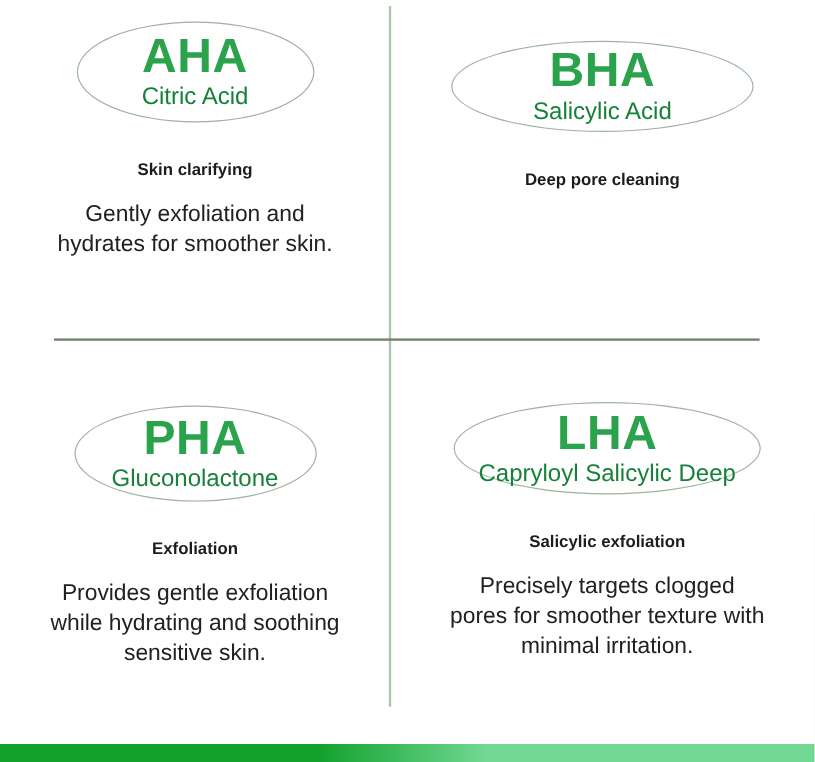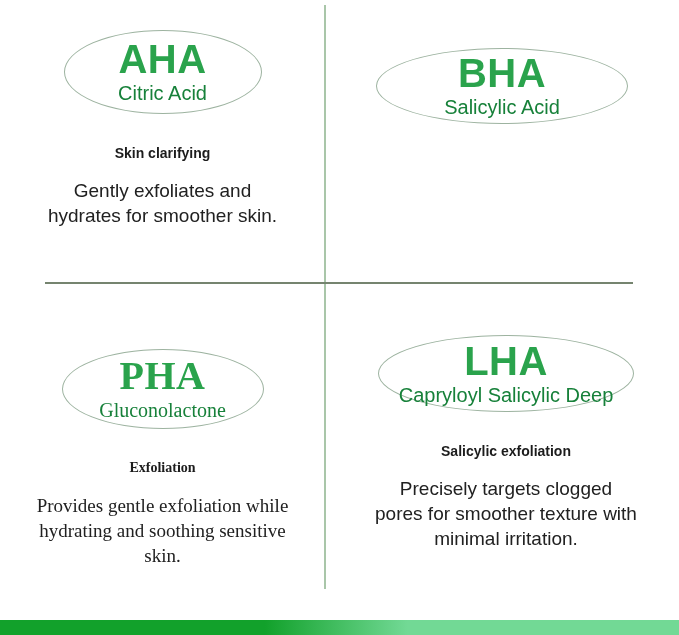--- a/index.html
+++ b/index.html
@@ -47,23 +47,23 @@
   }
 
   
   .quadrant {
     position: absolute;
     display: flex;
     flex-direction: column;
     align-items: center;
     text-align: center;
   }
-  #q-aha { left: 0;     top: 0;     width: 325px; padding-top: 30px; }
-  #q-bha { left: 325px; top: 0;     width: 354px; padding-top: 48px; }
-  #q-pha { left: 0;     top: 297px; width: 325px; padding-top: 52px; font-family: Liberation Serif, serif; }
+  #q-aha { left: 0;     top: 0;     width: 325px; padding-top: 18px; }
+  #q-bha { left: 325px; top: 0;     width: 354px; padding-top: 34px; }
+  #q-pha { left: 0;     top: 286px; width: 325px; padding-top: 52px; }
   #q-lha { left: 325px; top: 283px; width: 362px; padding-top: 52px; }
 
   .ellipse {
     border: 1.5px solid var(--ellipse-stroke);
     border-radius: 50%;
     display: flex;
     flex-direction: column;
     align-items: center;
     justify-content: center;
     box-sizing: border-box;
@@ -125,28 +125,29 @@
 
   <div class="v-divider"></div>
   <div class="h-divider"></div>
 
   <div class="quadrant" id="q-aha">
     <div class="ellipse el-aha">
       <div class="acronym">AHA</div>
       <div class="compound">Citric Acid</div>
     </div>
     <div class="heading">Skin clarifying</div>
-    <div class="desc">Gently exfoliates and hydrates for smoother skin.</div>
+    <div class="desc">Gently exfoliation and hydrates for smoother skin.</div>
   </div>
 
   <div class="quadrant" id="q-bha">
     <div class="ellipse el-bha">
       <div class="acronym">BHA</div>
       <div class="compound">Salicylic Acid</div>
     </div>
+    <div class="heading">Deep pore cleaning</div>
   </div>
 
   <div class="quadrant" id="q-pha">
     <div class="ellipse el-pha">
       <div class="acronym">PHA</div>
       <div class="compound">Gluconolactone</div>
     </div>
     <div class="heading">Exfoliation</div>
     <div class="desc">Provides gentle exfoliation while hydrating and soothing sensitive skin.</div>
   </div>

